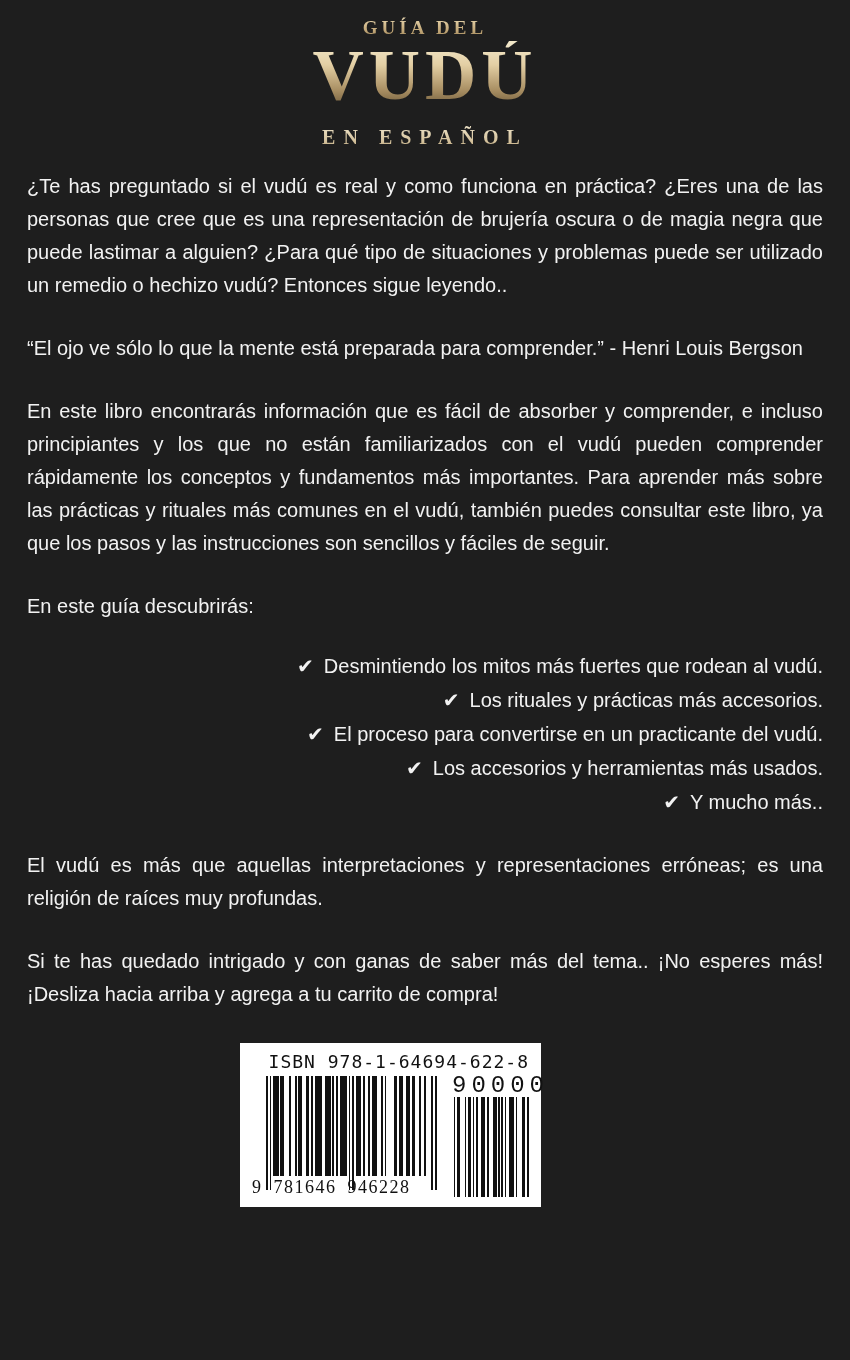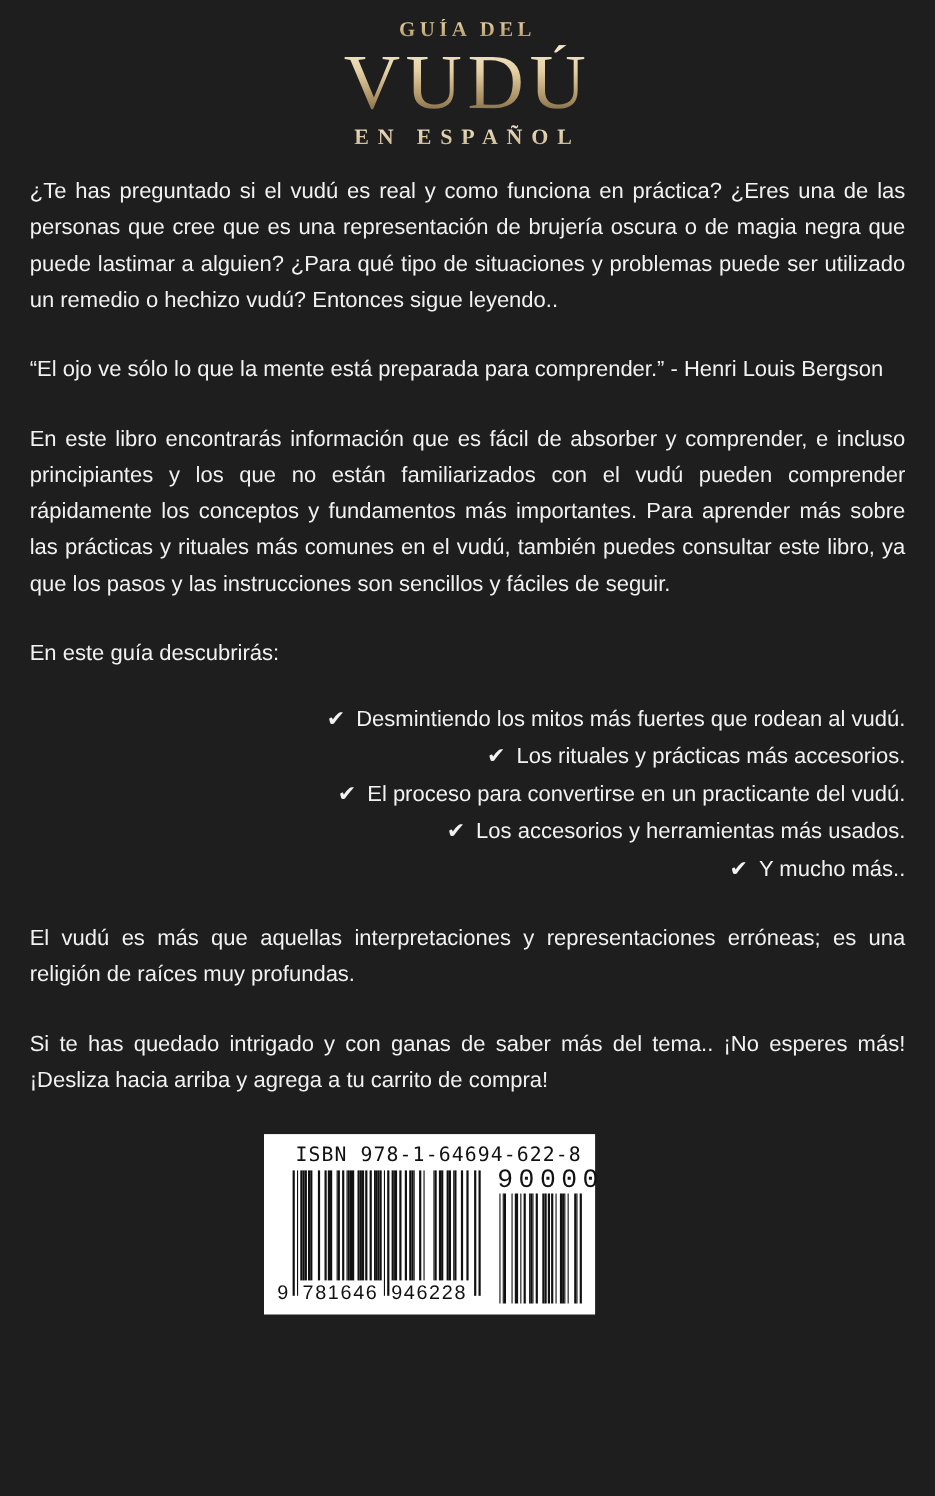--- a/index.html
+++ b/index.html
@@ -31,25 +31,25 @@
     .title-overline{background-image:linear-gradient(180deg,#ead9b2 0%,#c3a878 60%,#9a8157 100%);}
     .title-main{background-image:linear-gradient(180deg,#f2e7c9 4%,#e3cfa4 35%,#a98f63 72%,#6b5839 100%);}
     .title-subline{background-image:linear-gradient(180deg,#efe5cb 0%,#d3c09a 70%,#b7a37c 100%);}
   }
   .title-overline{
     display:block;font-size:19px;line-height:22px;
     letter-spacing:4px;font-weight:bold;
   }
   .title-main{
     display:block;font-size:71px;line-height:68px;
-    letter-spacing:5px;font-weight:normal;margin-top:2px;
+    letter-spacing:5px;font-weight:bold;margin-top:2px;
   }
   .title-subline{
     display:block;font-size:20px;line-height:24px;
-    letter-spacing:8px;font-weight:bold;margin-top:4px;
+    letter-spacing:8px;font-weight:bold;margin-top:16px;
   }
 
   
   .para{margin:30px 0 0;text-align:justify;}
   .para.first{margin-top:21px;}
   .para.no-justify{text-align:left;}
 
   .benefits{margin-top:26px;padding-left:28px;list-style:none;}
   .benefit{line-height:34px;text-align:right;}
   .check{display:inline-block;margin-right:10px;font-size:20px;}
@@ -68,21 +68,21 @@
   }
   .code-row{display:flex;align-items:flex-start;margin-top:3px;}
   .ean13-col{width:185px;}
   .bars{font-size:0;white-space:nowrap;}
   .ean13-col .bars{padding-left:14px;}
   .module{display:inline-block;height:100px;background:#111;vertical-align:top;}
   .ean13-col .module{width:1.8px;}
   .module.sp{background:transparent;}
   .module.long{height:114px;}
   .digits-line{
-    font-family:Liberation Sans, sans-serif;
+    font-family:Liberation Serif, serif;
     font-size:18px;line-height:20px;letter-spacing:1.5px;word-spacing:5px;
     margin-top:-13px;white-space:nowrap;
   }
   .addon-col{margin-left:15px;width:77px;}
   .addon-col .module{width:1.6px;}
   .price-line{
     font-family:Liberation Mono, monospace;
     font-size:24px;line-height:20px;letter-spacing:5px;
     text-align:center;white-space:nowrap;
   }

